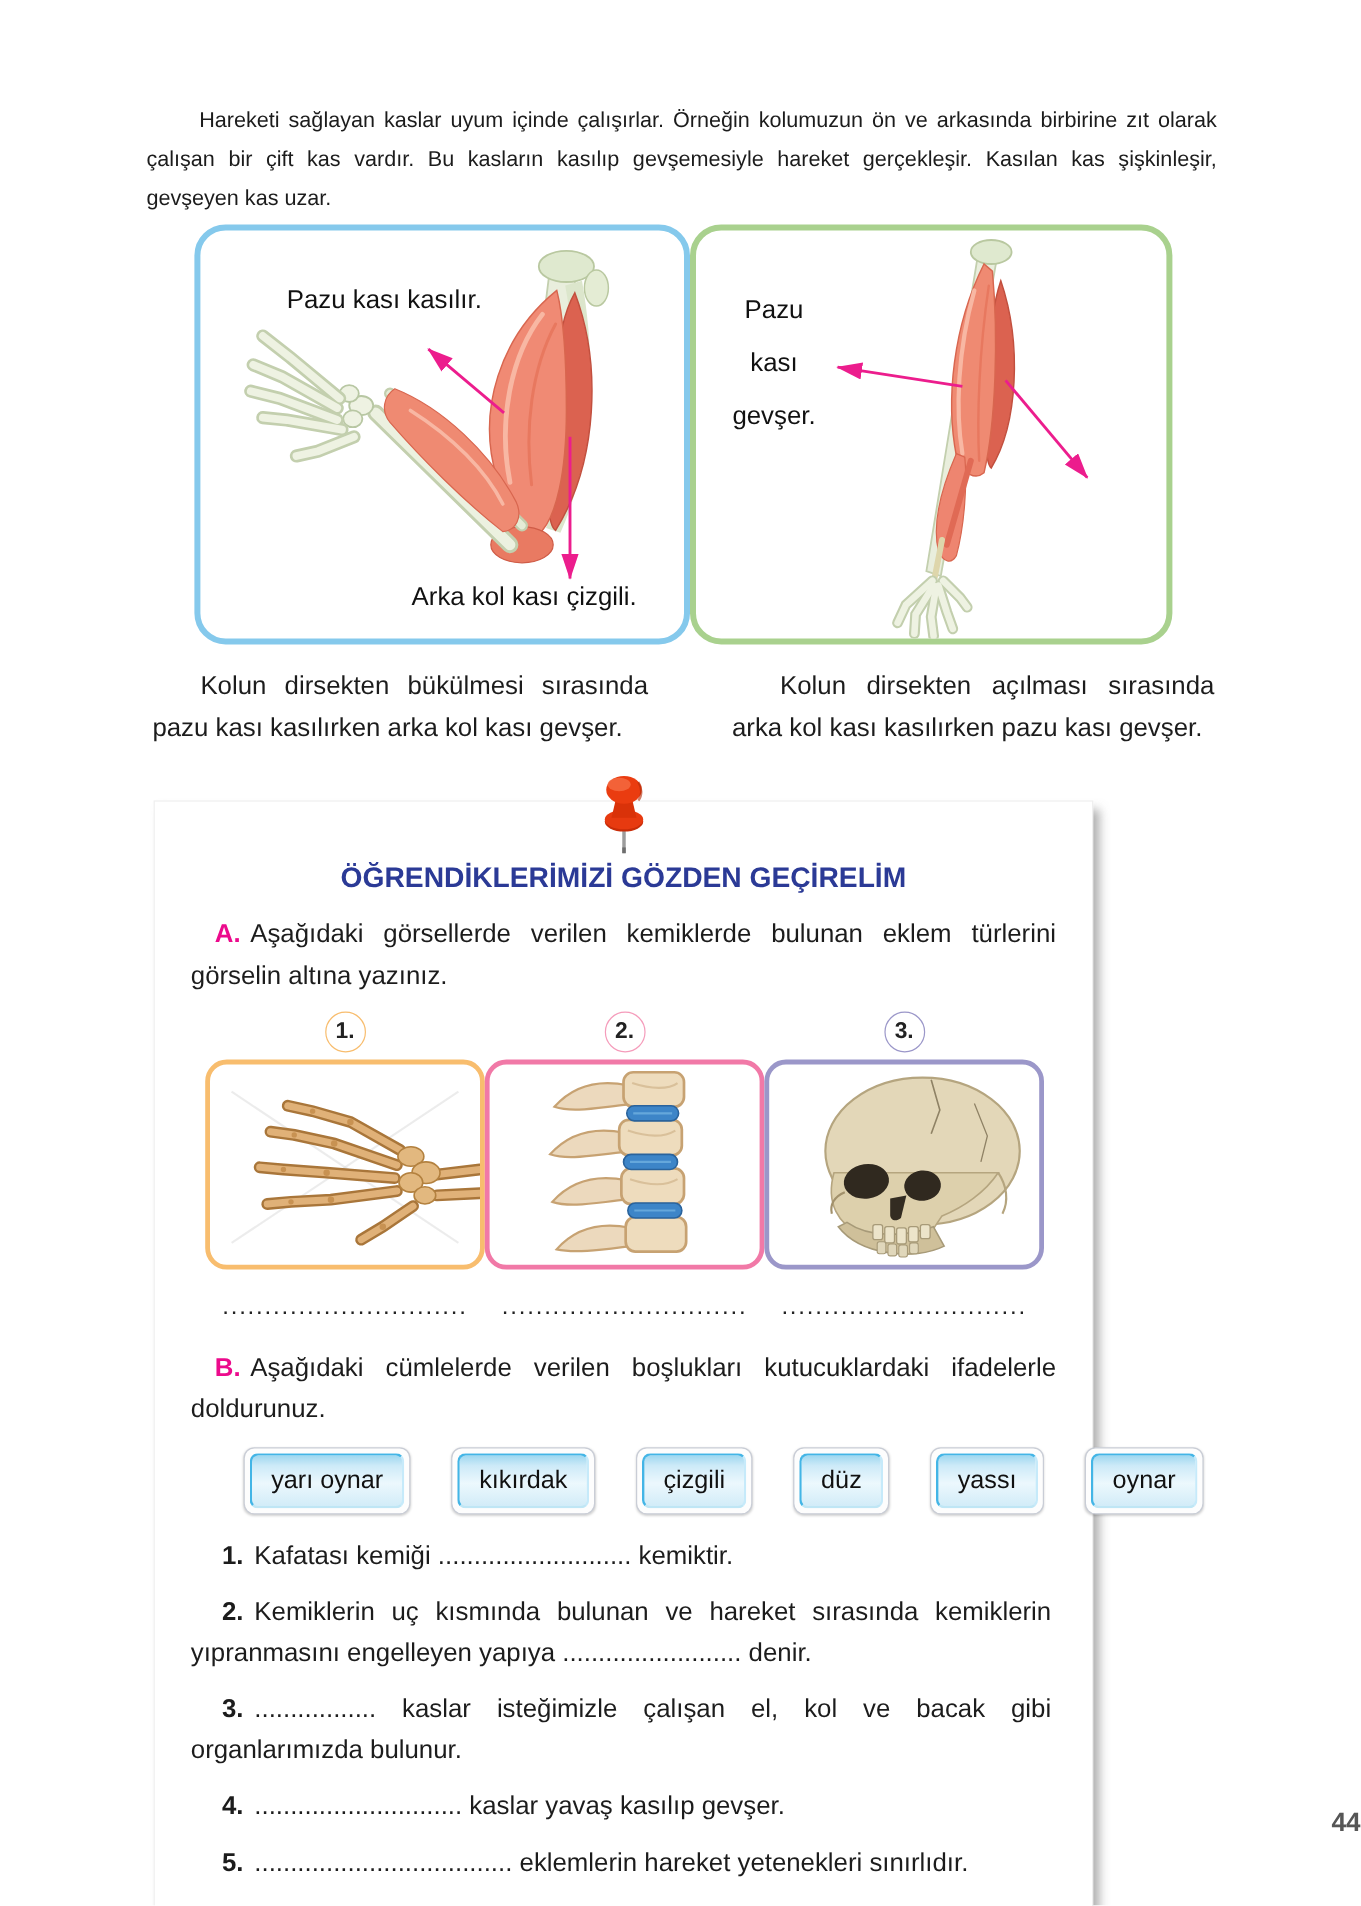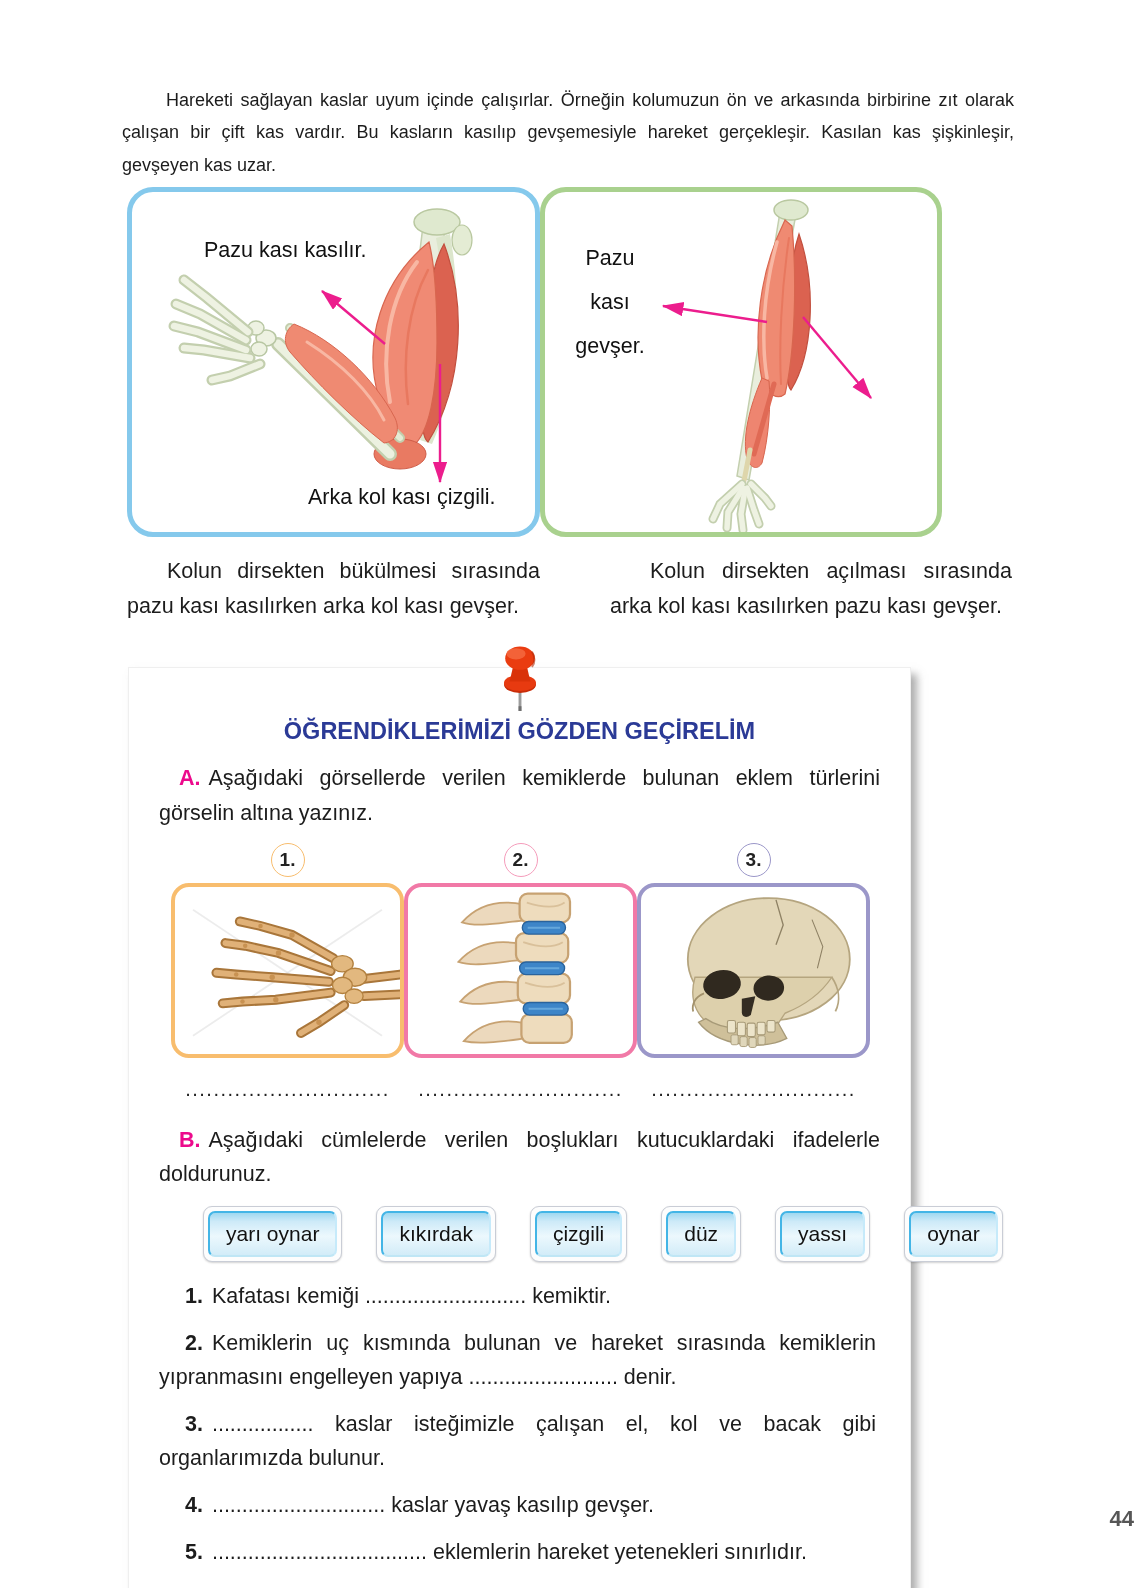--- a/index.html
+++ b/index.html
@@ -4,21 +4,21 @@
 <style>
   html,body{margin:0;padding:0;background:#fff;}
   .page{position:relative;width:1134px;height:1588px;background:#fff;overflow:hidden;
         font-family:"Liberation Sans",sans-serif;color:#1c1c1c;}
 
   
   .intro{margin:0;padding:84px 120px 0 122px;font-size:18px;line-height:1.8;
          text-align:justify;text-indent:44px;}
 
   
-  .figures-row{display:flex;justify-content:flex-start;margin:6px 122px 0 127px;}
+  .figures-row{display:flex;justify-content:center;margin:6px 122px 0 127px;}
   .figure-box{position:relative;width:403px;height:340px;border:5px solid;border-radius:26px;background:#fff;}
   .figure-box.blue{border-color:#85c9ec;}
   .figure-box.green{border-color:#a9d18e;width:392px;}
   .fig-svg,.arrow-svg{position:absolute;left:0;top:0;width:100%;height:100%;}
   .fig-label{position:absolute;font-size:21.5px;color:#111;white-space:nowrap;}
   .lbl-pazu-contract{left:72px;top:46px;}
   .lbl-arka-relax{left:176px;top:293px;}
   .lbl-pazu-relax{left:6px;top:44px;width:118px;text-align:center;line-height:44px;white-space:pre-line;}
   .lbl-arka-contract{left:286px;top:200px;width:104px;text-align:center;line-height:44px;white-space:pre-line;}
 

